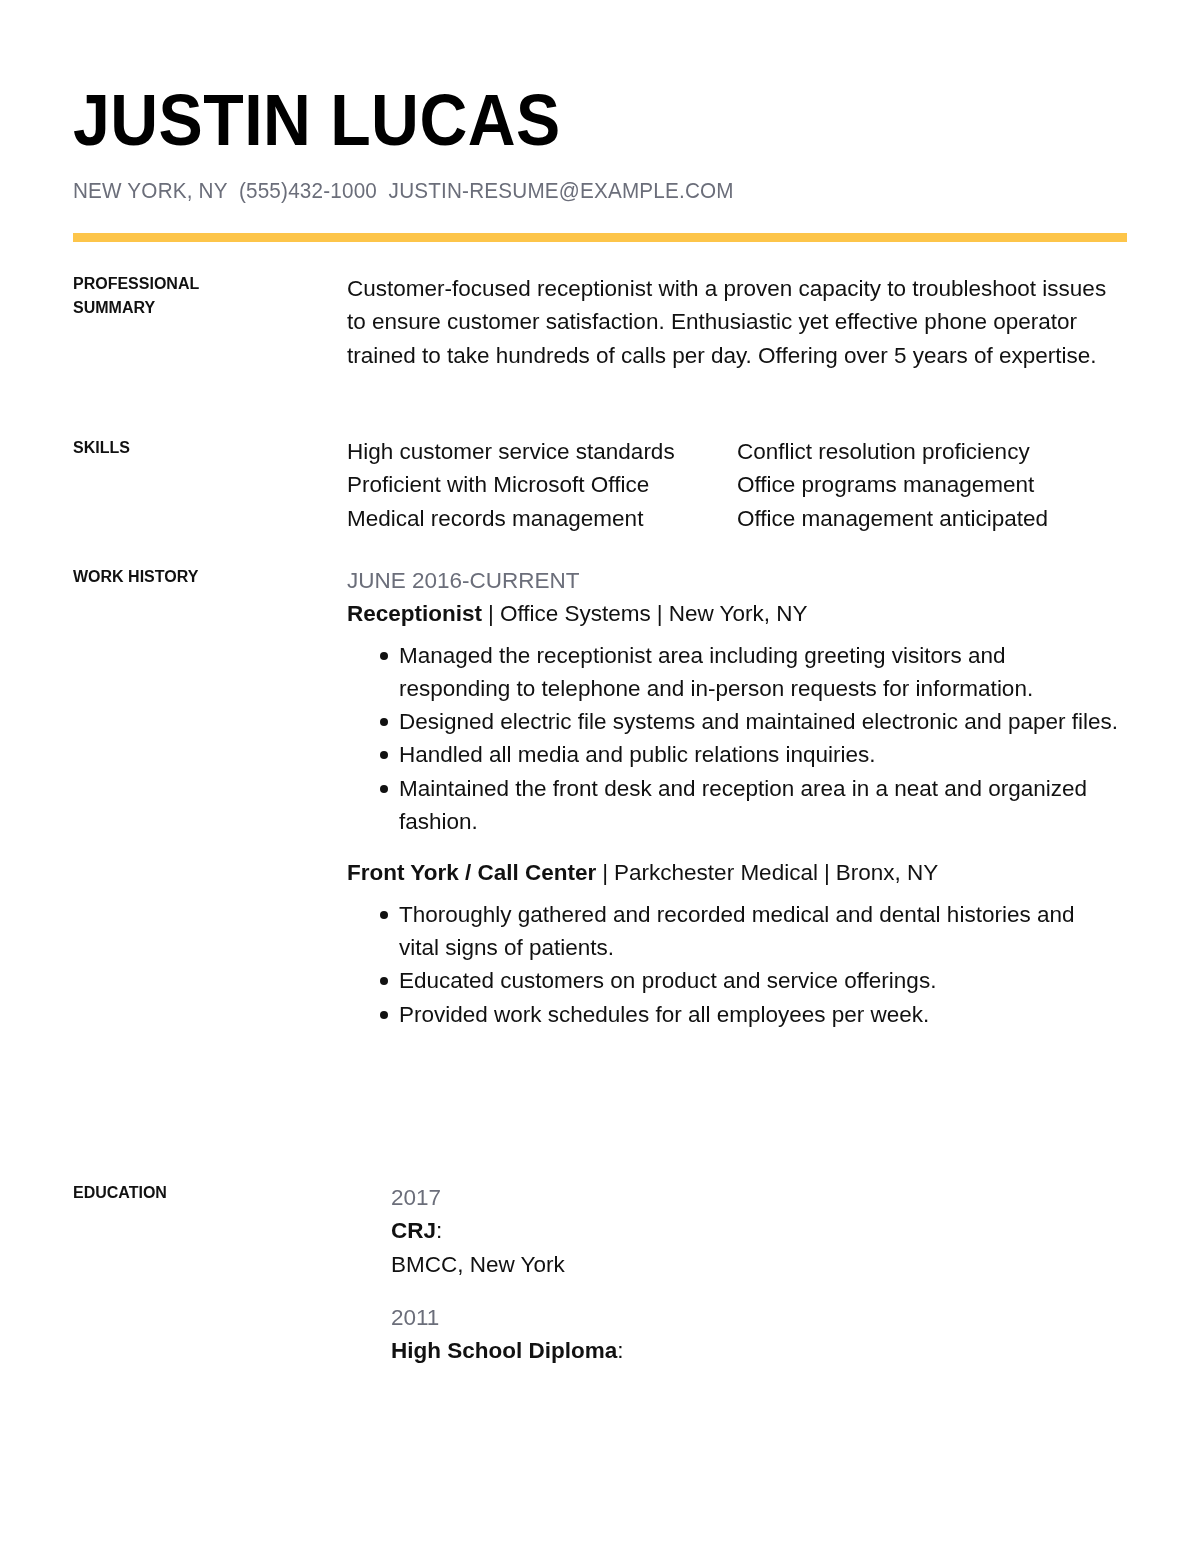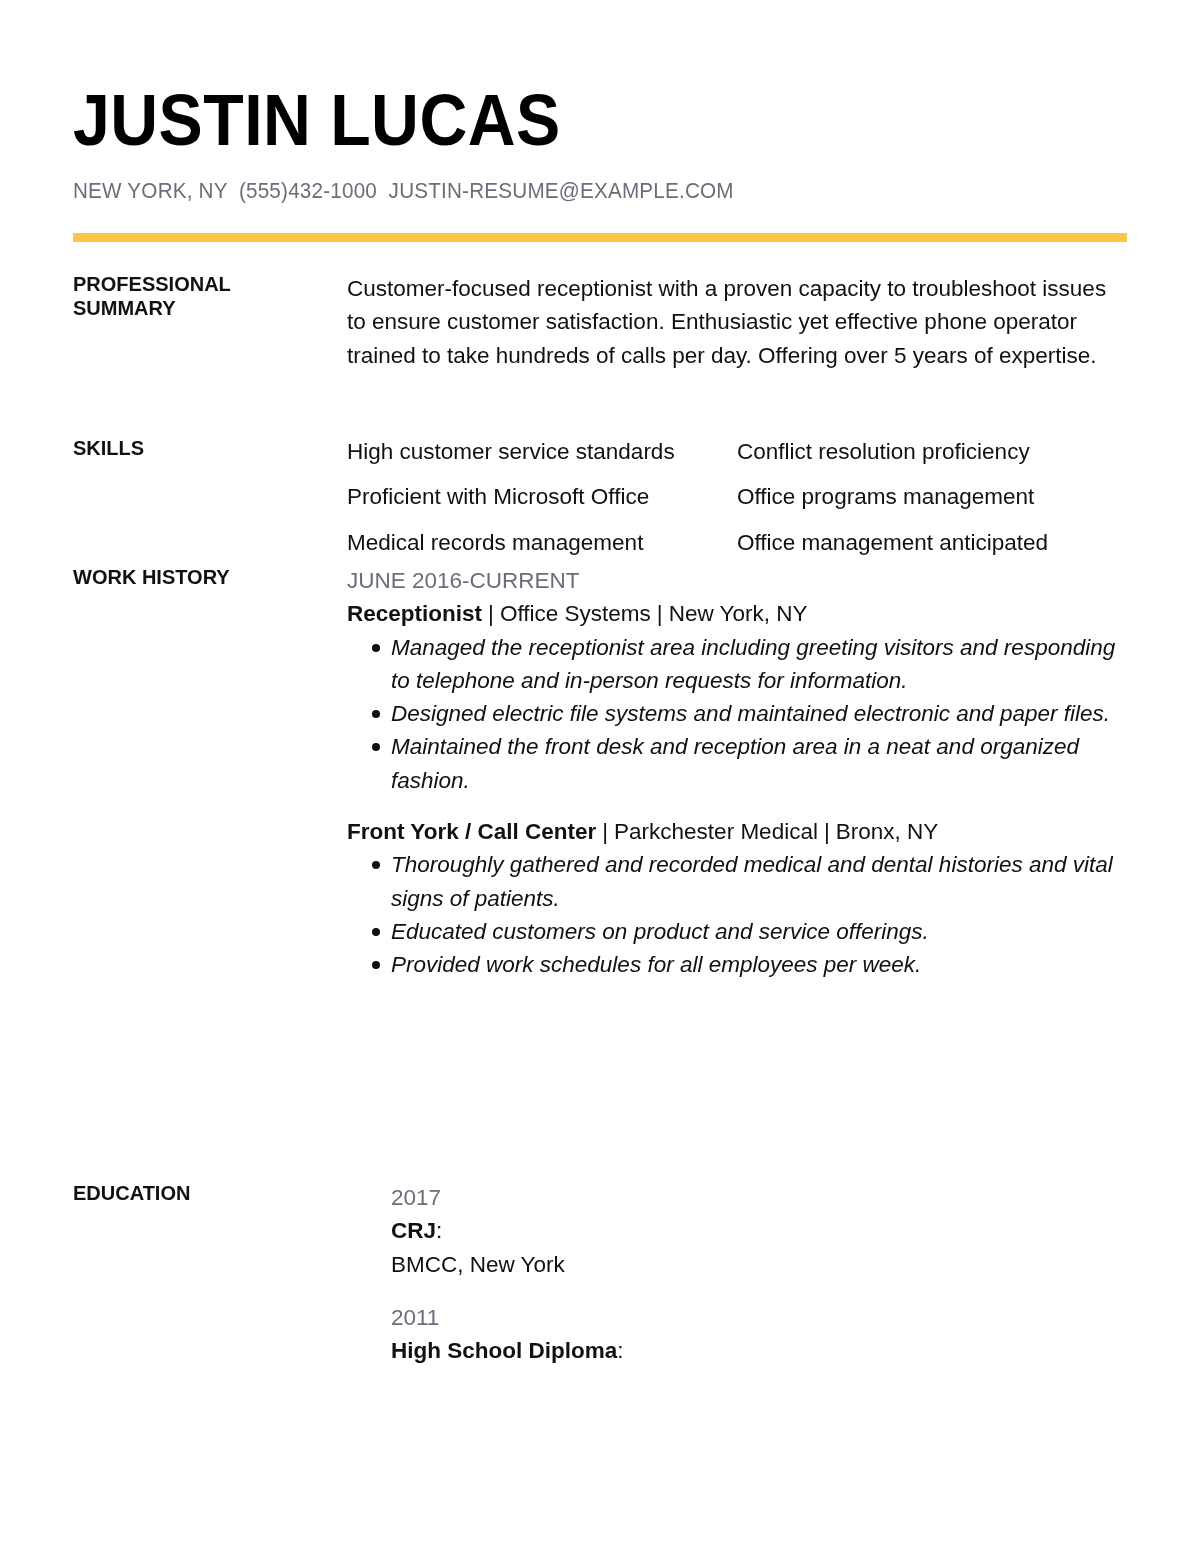--- a/index.html
+++ b/index.html
@@ -58,55 +58,54 @@
     .section {
       position: absolute;
       left: 0;
       width: 1054px;
     }
     .section-title {
       position: absolute;
       left: 0;
       top: 0;
       width: 220px;
-      font-size: 20px;
+      font-size: 16px;
       font-weight: bold;
       line-height: 24px;
       color: #111111;
       text-transform: uppercase;
     }
     .section-body {
       position: absolute;
       left: 274px;
       top: 0;
       width: 780px;
       font-size: 22.5px;
       line-height: 33.3px;
       color: #111111;
     }
     .summary-text { margin: 0; }
     .skills-grid {
       display: grid;
       grid-template-columns: 390px 390px;
-      row-gap: 12px;
+      row-gap: 0;
     }
     .skills-grid div { line-height: 33.3px; white-space: nowrap; }
     .date {
       color: #6b6e7a;
       text-transform: uppercase;
       line-height: 33.3px;
     }
     .job-line { line-height: 33.3px; white-space: nowrap; }
     .job-line b { font-weight: bold; }
     .sep { margin: 0 6px; }
     ul.bullets {
       list-style: none;
-      margin: 0;
+      margin: 8px;
       padding: 0 0 0 44px;
-      font-style: italic;
     }
     ul.bullets li {
       position: relative;
       line-height: 33.3px;
     }
     ul.bullets li::before {
       content: "";
       position: absolute;
       left: -19px;
       top: 13px;
@@ -160,20 +159,21 @@
     <div class="section-body" style="top:-1px;">
 
       <div class="job">
         <div class="date">JUNE 2016-CURRENT</div>
         <div class="job-line">
           <b>Receptionist</b><span class="sep">|</span><span>Office Systems</span><span class="sep">|</span><span>New York, NY</span>
         </div>
         <ul class="bullets">
           <li>Managed the receptionist area including greeting visitors and responding to telephone and in-person requests for information.</li>
           <li>Designed electric file systems and maintained electronic and paper files.</li>
+          <li>Handled all media and public relations inquiries.</li>
           <li>Maintained the front desk and reception area in a neat and organized fashion.</li>
         </ul>
       </div>
 
       <div class="job">
         <div class="job-line">
           <b>Front York / Call Center</b><span class="sep">|</span><span>Parkchester Medical</span><span class="sep">|</span><span>Bronx, NY</span>
         </div>
         <ul class="bullets">
           <li>Thoroughly gathered and recorded medical and dental histories and vital signs of patients.</li>

